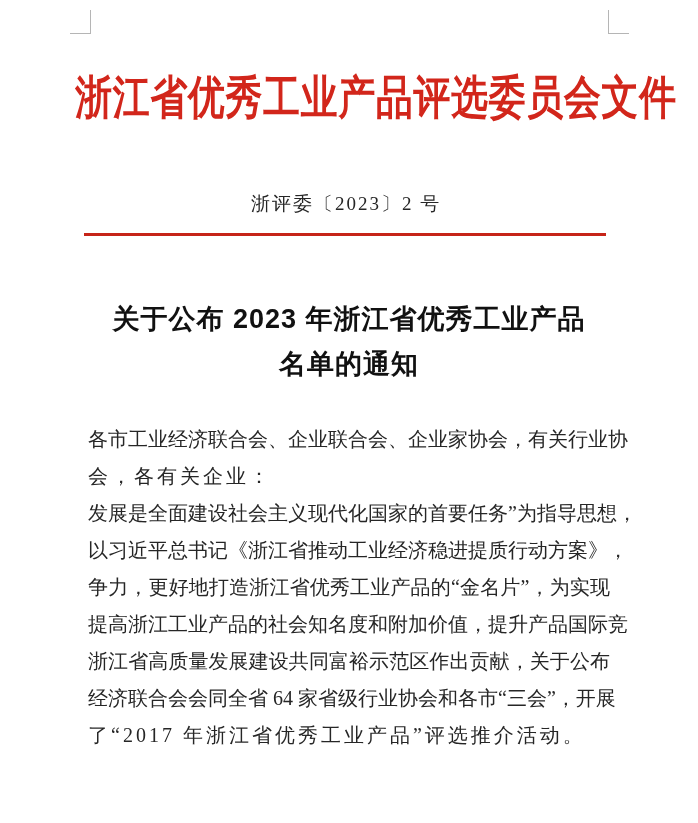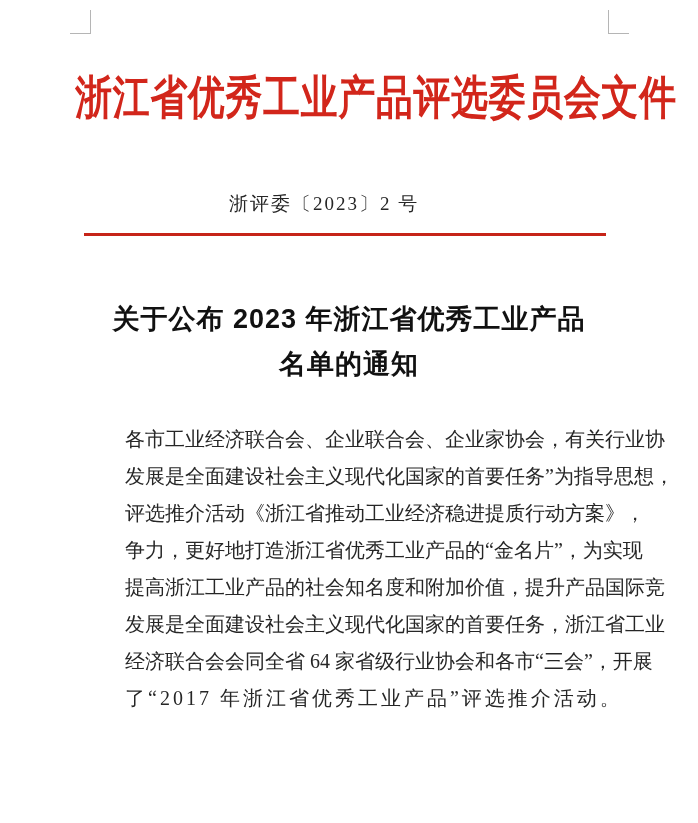--- a/index.html
+++ b/index.html
@@ -53,20 +53,21 @@
   .doc-number {
     position: absolute;
     top: 192px;
     left: 0;
     width: 648px;
     text-align: center;
     font-size: 19px;
     line-height: 24px;
     letter-spacing: 2px;
     color: var(--text, #2b2b2b);
+    padding-left: 22px;
   }
   .red-rule {
     position: absolute;
     top: 233px;
     left: 84px;
     width: 522px;
     height: 3px;
     background: var(--rule-red, #c62418);
   }
   .doc-title {
@@ -91,21 +92,20 @@
     width: 522px;
     font-size: 20px;
     color: var(--text, #262626);
   }
   .bline {
     height: 37px;
     line-height: 37px;
     text-align: justify;
     text-align-last: justify;
     white-space: nowrap;
-    margin-left: 37px;
   }
   .bline.left {
     text-align: left;
     text-align-last: left;
     letter-spacing: 3px;
   }
   .bline.indent {
     padding-left: 41px;
   }
 </style>
@@ -125,22 +125,23 @@
 
   <div class="red-rule"></div>
 
   <h1 class="doc-title">
     <span class="title-line">关于公布 2023 年浙江省优秀工业产品</span>
     <span class="title-line">名单的通知</span>
   </h1>
 
   <div class="body-text">
     <div class="bline">各市工业经济联合会、企业联合会、企业家协会，有关行业协</div>
+    <div class="bline left">会，各有关企业：</div>
     <div class="bline">发展是全面建设社会主义现代化国家的首要任务”为指导思想，</div>
-    <div class="bline">评选推介活动《浙江省推动工业经济稳进提质行动方案》，</div>
+    <div class="bline">以习近平总书记《浙江省推动工业经济稳进提质行动方案》，</div>
     <div class="bline">争力，更好地打造浙江省优秀工业产品的“金名片”，为实现</div>
     <div class="bline">提高浙江工业产品的社会知名度和附加价值，提升产品国际竞</div>
-    <div class="bline">发展是全面建设社会主义现代化国家的首要任务，浙江省工业</div>
+    <div class="bline">浙江省高质量发展建设共同富裕示范区作出贡献，关于公布</div>
     <div class="bline">经济联合会会同全省 64 家省级行业协会和各市“三会”，开展</div>
     <div class="bline left">了“2017 年浙江省优秀工业产品”评选推介活动。</div>
   </div>
 
 </div>
 
 </body></html>

